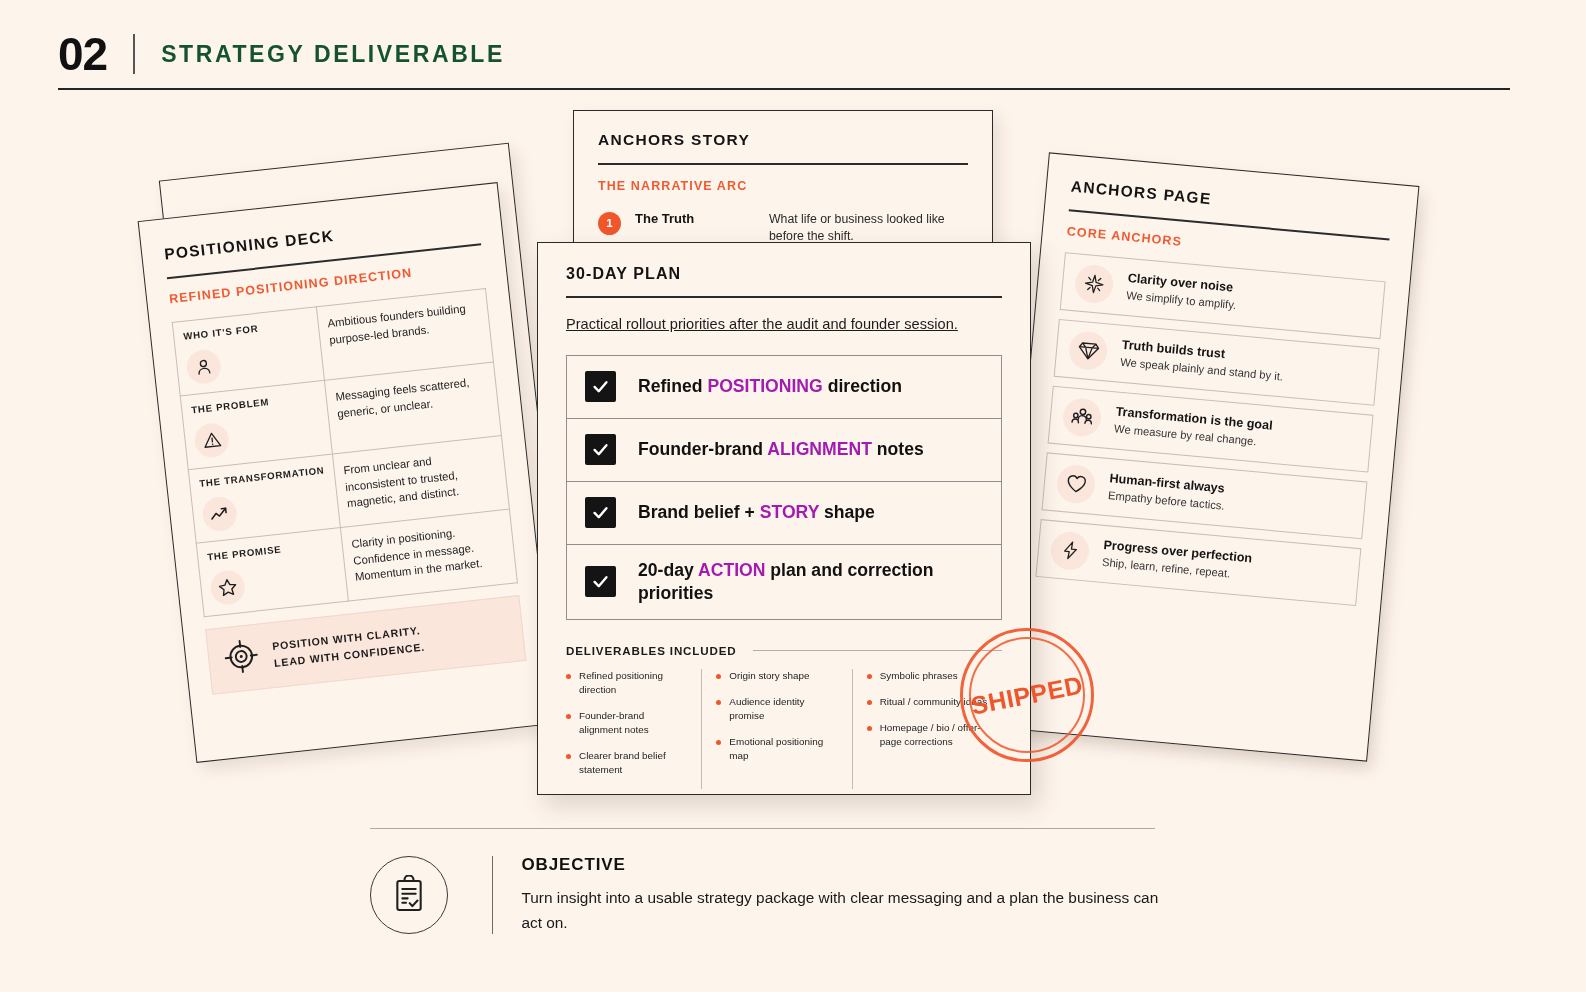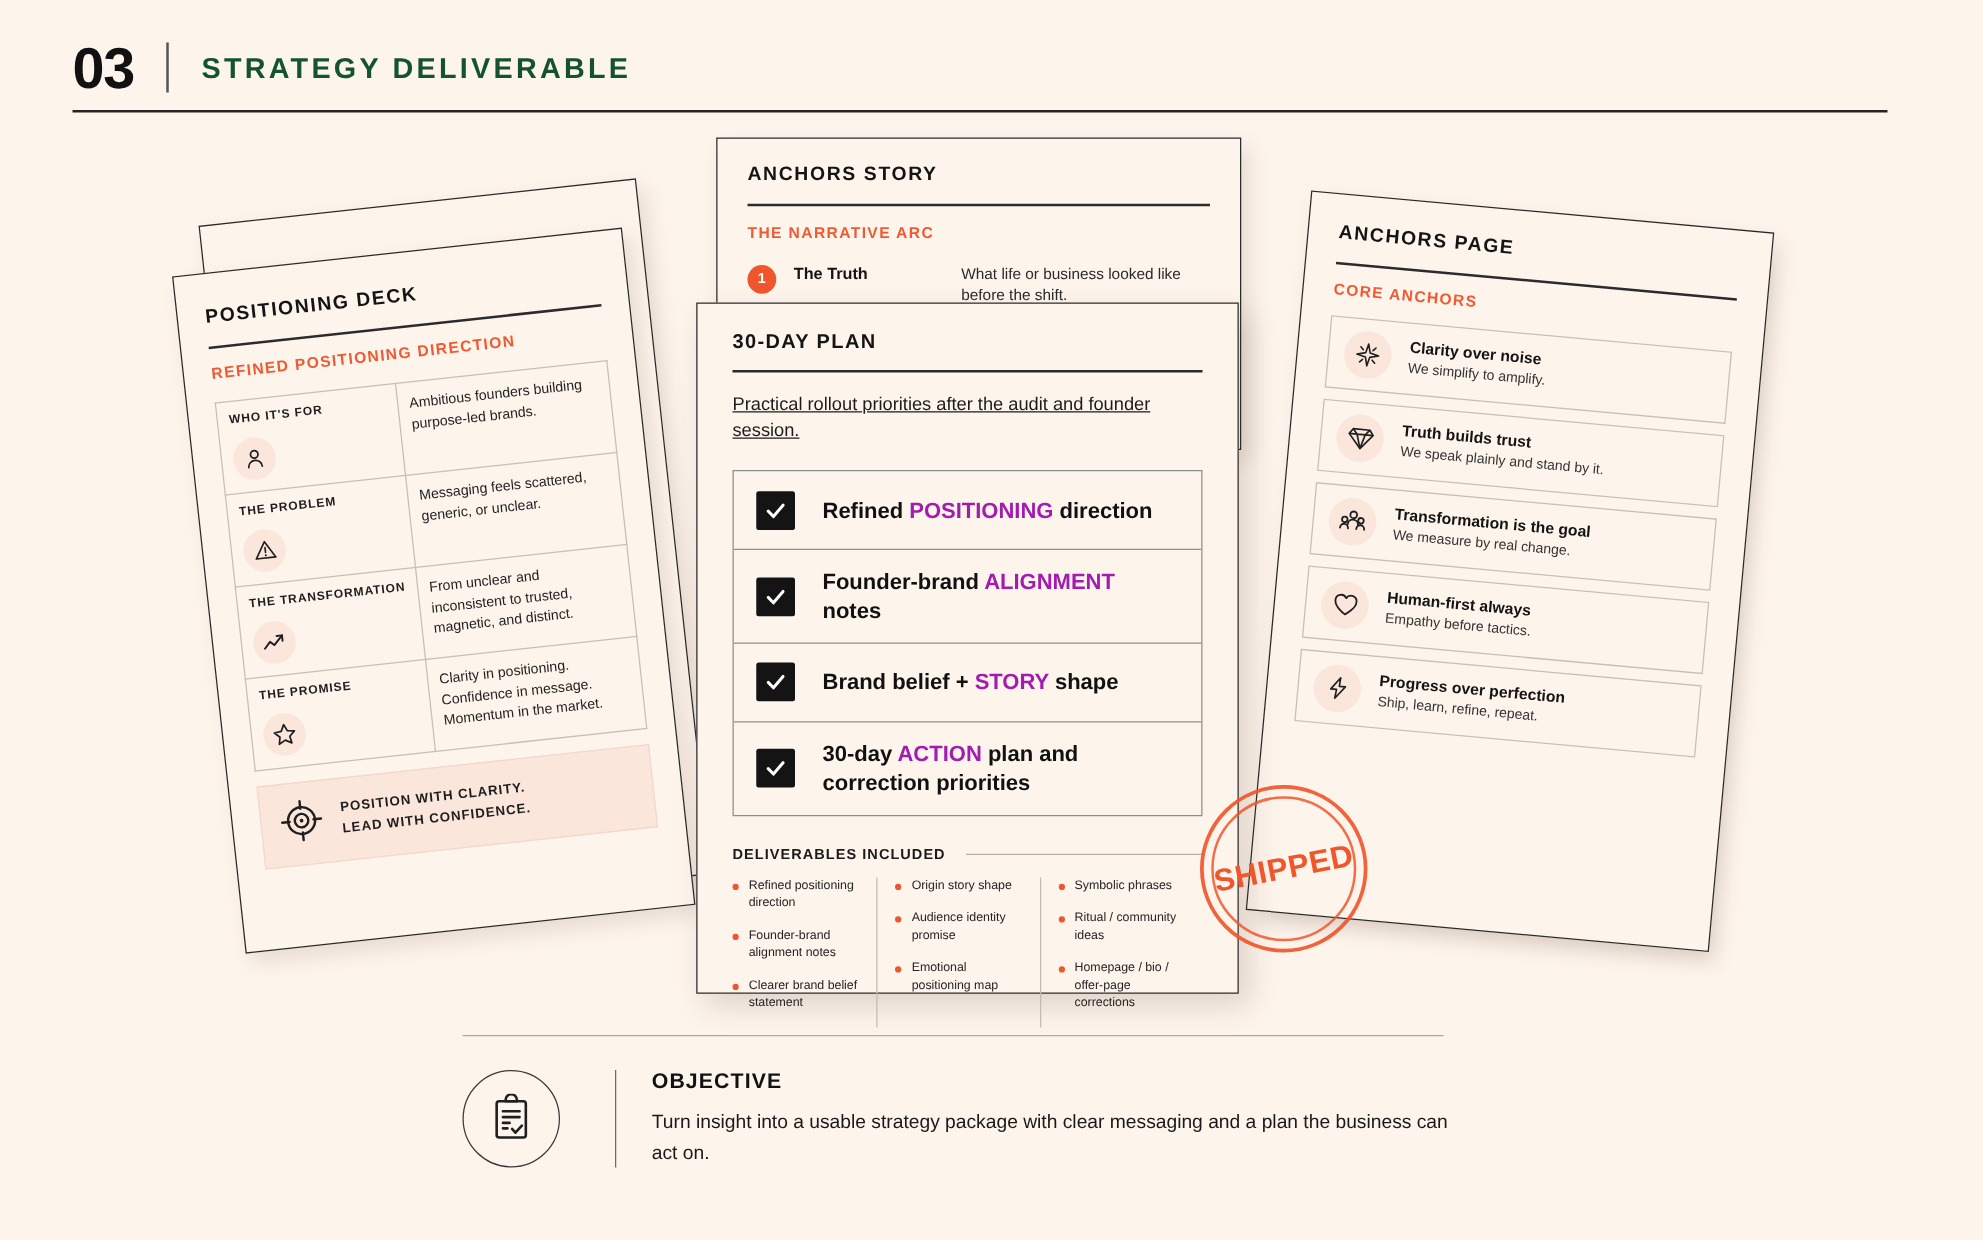--- a/index.html
+++ b/index.html
@@ -101,25 +101,24 @@
   }
   .an-ic{
     width:38px;height:38px;border-radius:50%;background:#fbe6dc;
     display:flex;align-items:center;justify-content:center;flex:0 0 auto;
   }
   .an-title{font-size:12.6px;font-weight:bold;color:#141414;line-height:1.3;}
   .an-sub{font-size:11.2px;color:#333;line-height:1.35;margin-top:2px;}
 
   
   #plan{
-    left:537px;top:242px;width:434px;height:553px;
+    left:537px;top:242px;width:494px;height:553px;
     padding:22px 28px 18px 28px;
     box-shadow:8px 10px 22px rgba(90,60,40,.18);
     z-index:6;
-    margin-left:20px;
   }
   #plan .card-title{font-size:16px;letter-spacing:1.1px;}
   #plan .card-rule{margin:13px 0 16px 0;}
   .plan-desc{font-size:14.6px;line-height:1.46;color:#1c1c1c;margin-bottom:20px;text-decoration:underline;}
   .chk-box{border:1.3px solid #8e8e8e;}
   .chk-row{
     display:flex;align-items:center;gap:22px;
     border-bottom:1.3px solid #8e8e8e;padding:14px 18px;min-height:34px;
   }
   .chk-row:last-child{border-bottom:none;}
@@ -170,21 +169,21 @@
   .obj-h{font-size:17px;font-weight:bold;letter-spacing:.9px;color:#121212;}
   .obj-p{font-size:15.4px;line-height:1.62;color:#191919;margin-top:11px;}
 </style>
 </head>
 <body>
 
 <div class="stage">
 
   <div class="header">
     <div class="hd-row">
-      <div class="hd-num">03</div>
+      <div class="hd-num">02</div>
       <div class="hd-div"></div>
       <div class="hd-title">STRATEGY DELIVERABLE</div>
     </div>
     <div class="hd-rule"></div>
   </div>
 
   <div id="deck-back"></div>
 
   <div class="card" id="deck">
     <div class="card-title">POSITIONING DECK</div>
@@ -375,21 +374,21 @@
             </svg>
         </div>
         <div class="chk-txt"><span>Brand belief + </span><span class="hl">STORY</span><span> shape</span></div>
       </div>
       <div class="chk-row">
         <div class="chk">
           <svg width="19" height="19" viewBox="0 0 24 24" fill="none" stroke="#fff" stroke-width="3" stroke-linecap="round" stroke-linejoin="round">
               <path d="M4.5 12.5 9.8 18 19.5 6.5"></path>
             </svg>
         </div>
-        <div class="chk-txt"><span>30-day </span><span class="hl">ACTION</span><span> plan and correction priorities</span></div>
+        <div class="chk-txt"><span>20-day </span><span class="hl">ACTION</span><span> plan and correction priorities</span></div>
       </div>
     </div>
 
     <div class="dv-head">
       <div class="t">DELIVERABLES INCLUDED</div>
       <div class="ln"></div>
     </div>
 
     <div class="dv-cols">
       <div class="dv-col">

